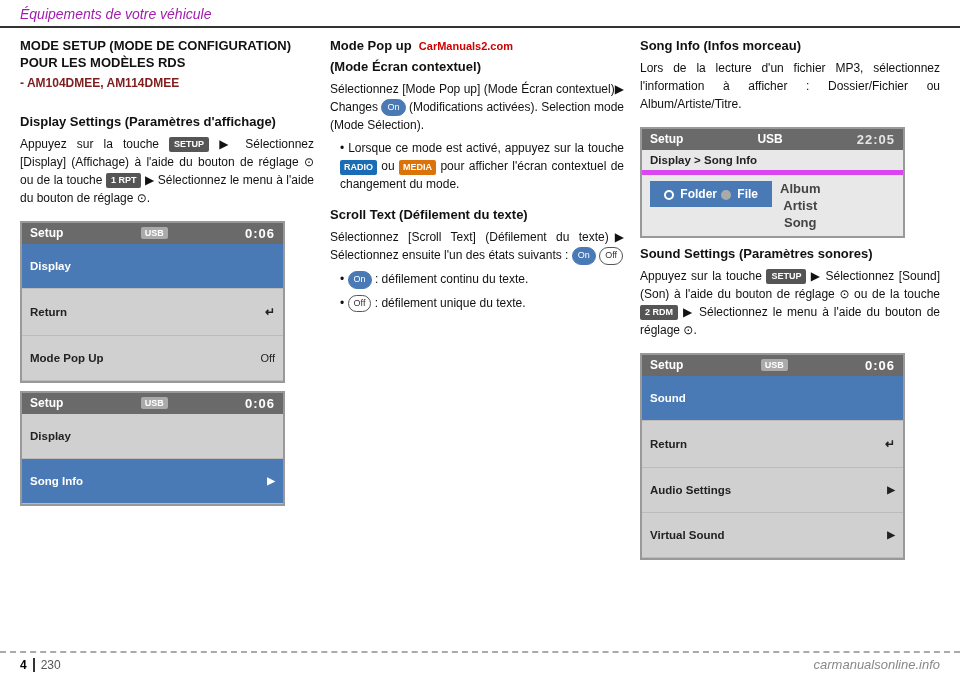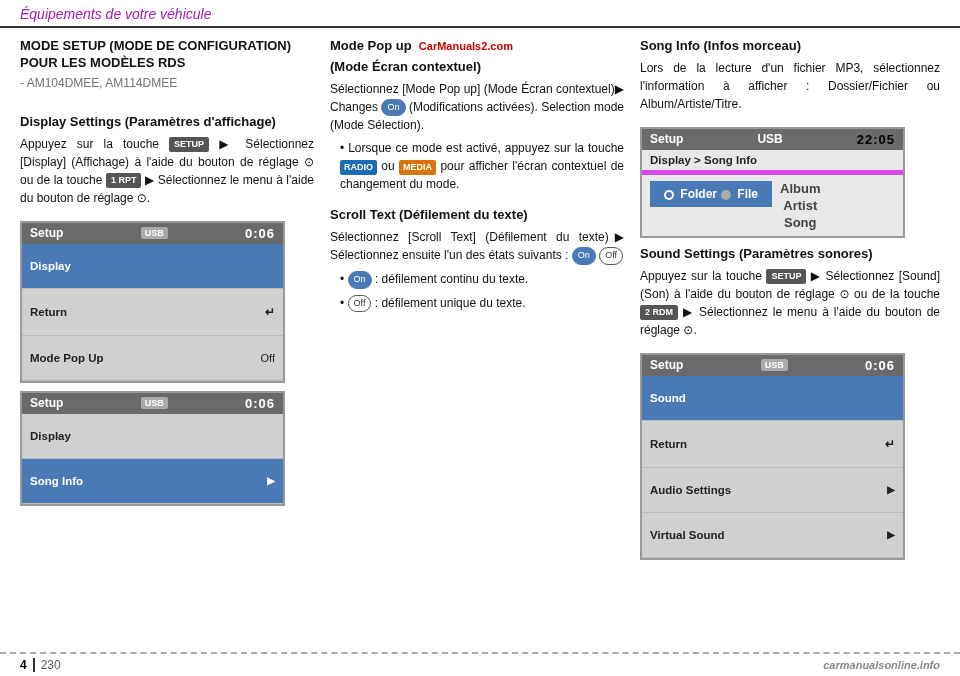--- a/index.html
+++ b/index.html
@@ -55,22 +55,22 @@
 
     
     .section-title {
       font-weight: bold;
       font-size: 13px;
       margin-bottom: 4px;
       line-height: 1.3;
     }
     .section-subtitle {
       font-size: 12px;
-      font-weight: normal;
-      color: #737373;
+      font-weight: bold;
+      color: #7f1d1d;
       margin-bottom: 24px;
     }
 
     .section-block {
       margin-bottom: 14px;
     }
 
     p {
       font-size: 12px;
       line-height: 1.5;
@@ -156,21 +156,21 @@
       display: flex;
       align-items: center;
       justify-content: space-between;
       padding: 3px 8px;
       font-size: 12px;
       font-weight: bold;
     }
     .si-top-bar .time {
       font-size: 13px;
       font-weight: bold;
-      color: #000000;
+      color: #e5e5e5;
       letter-spacing: 1px;
     }
     .si-display-row {
       padding: 4px 8px;
       border-bottom: 5px solid #d946ef;
       font-size: 11.5px;
       color: #222;
       font-weight: bold;
     }
     .si-inner {
@@ -454,14 +454,14 @@
     </div>
 
   </div>
 </div>
 
 <div class="page-footer">
   <div class="page-num">
     <span class="page-num-4">4</span>
     <span>230</span>
   </div>
-  <span style="color:#888;font-size:11px;font-style:italic;font-weight:bold;">carmanualsonline.info</span>
+  <span style="color:#888;font-size:13px;font-style:italic;">carmanualsonline.info</span>
 </div>
 
 </body></html>

